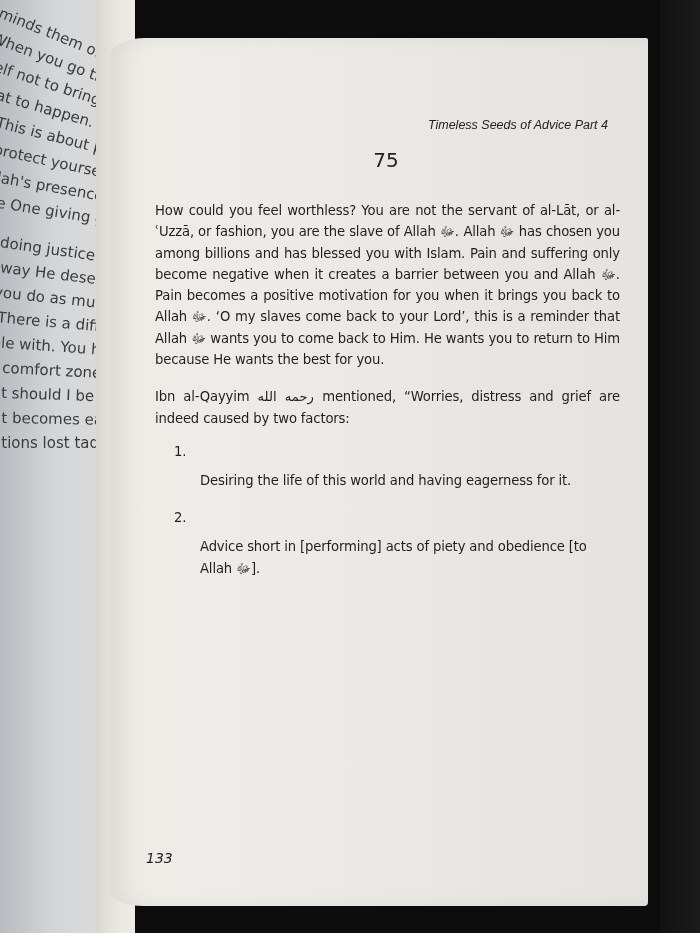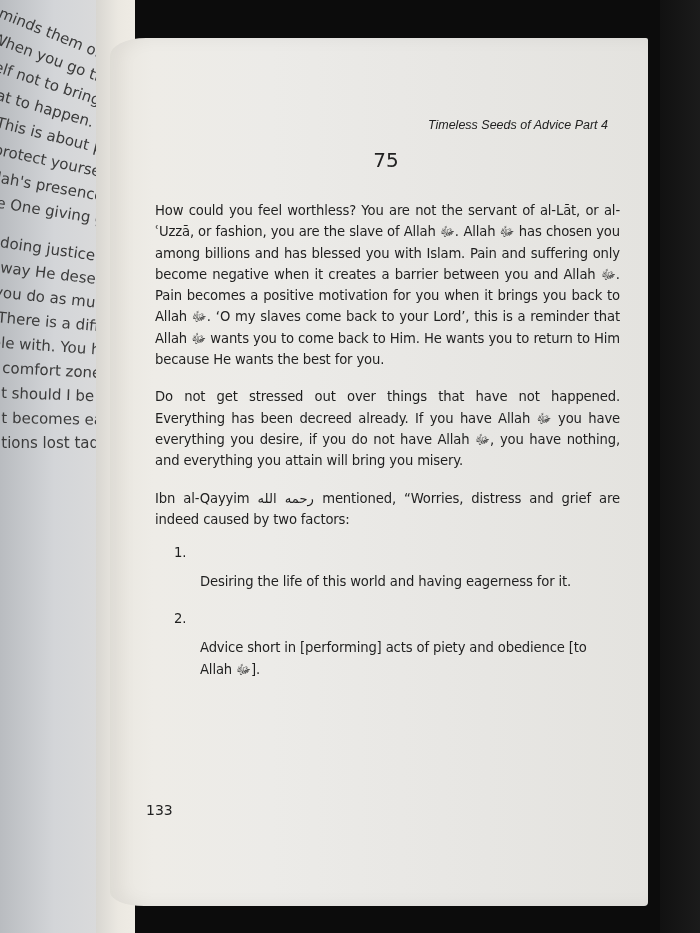--- a/index.html
+++ b/index.html
@@ -53,22 +53,22 @@
       font-family: "DejaVu Sans", sans-serif; font-size: 13.2px; line-height: 21.3px;
       color: #1f1f1f; letter-spacing: -0.15px;
     }
     .para { margin: 0 0 16px 0; text-align: justify; }
     .para-intro { margin: 16px 0 12px 0; text-align: justify; }
     .list { margin: 0; padding: 0; list-style: none; }
     .list-item { display: flex; margin: 0 0 16px 0; padding-left: 19px; }
     .list-num { width: 26px; flex: none; }
     .list-text { flex: 1; margin-top: 29px; }
     .page-number {
-      position: absolute; left: 36px; top: 764px;
-      font-family: "DejaVu Sans", sans-serif; font-size: 14px; color: #222;
+      position: absolute; left: 36px; top: 812px;
+      font-family: "DejaVu Sans", sans-serif; font-size: 14px; color: #222; font-style: italic;
     }
   </style>
 </head>
 <body>
 
 <div class="bg-right-edge"></div>
 
 <div class="left-page">
   <div class="left-text">
     <span class="left-line" style="transform: rotate(22deg) translateX(20px);">minds them of Allah</span>
@@ -91,21 +91,20 @@
   </div>
   <div class="left-gutter"></div>
 </div>
 
 <div class="right-page">
   <div class="running-header">Timeless Seeds of Advice Part 4</div>
   <div class="chapter-number">75</div>
 
   <div class="body-text">
     <p class="para">How could you feel worthless? You are not the servant of al-Lāt, or al-ʿUzzā, or fashion, you are the slave of Allah ﷻ. Allah ﷻ has chosen you among billions and has blessed you with Islam. Pain and suffering only become negative when it creates a barrier between you and Allah ﷻ. Pain becomes a positive motivation for you when it brings you back to Allah ﷻ. ‘O my slaves come back to your Lord’, this is a reminder that Allah ﷻ wants you to come back to Him. He wants you to return to Him because He wants the best for you.</p>
-    <p class="para">Do not get stressed out over things that have not happened. Everything has been decreed already. If you have Allah ﷻ you have everything you desire, if you do not have Allah ﷻ, you have nothing, and everything you attain will bring you misery.</p>
     <p class="para-intro">Ibn al-Qayyim رحمه الله mentioned, “Worries, distress and grief are indeed caused by two factors:</p>
     <ol class="list">
       <li class="list-item">
         <span class="list-num">1.</span>
         <span class="list-text">Desiring the life of this world and having eagerness for it.</span>
       </li>
       <li class="list-item">
         <span class="list-num">2.</span>
         <span class="list-text">Advice short in [performing] acts of piety and obedience [to Allah ﷻ].</span>
       </li>

